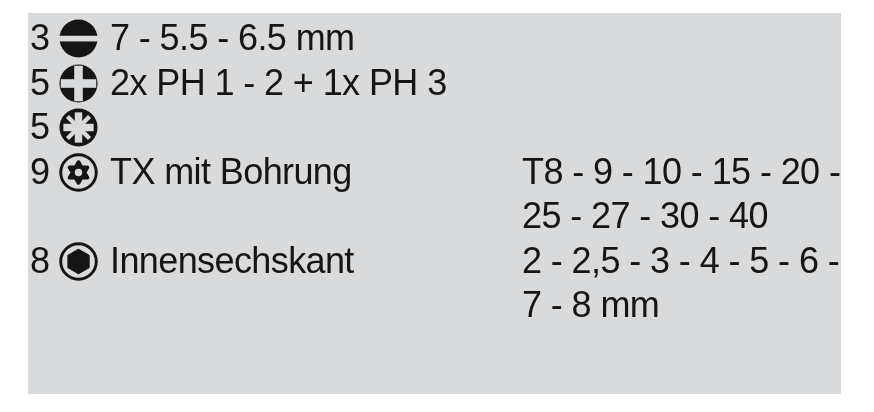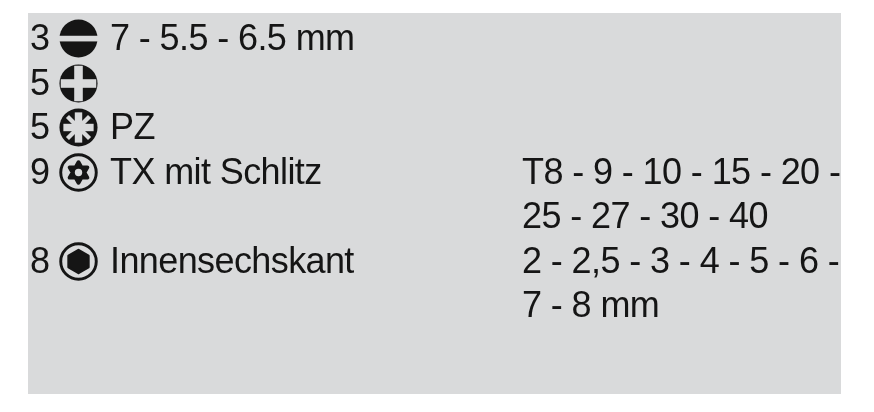--- a/index.html
+++ b/index.html
@@ -67,44 +67,44 @@
         </div>
         <div class="row">
           <div class="cell qty">5</div>
           <div class="cell icon-cell">
             <svg viewBox="0 0 42 42">
     <circle class="ink" cx="21" cy="21" r="19.5"></circle>
     <rect class="cut" x="2.8" y="16.6" width="36.4" height="8.8"></rect>
     <rect class="cut" x="16.6" y="2.8" width="8.8" height="36.4"></rect>
   </svg>
           </div>
+          <div class="cell value">2x PH 1 - 2 + 1x PH 3</div>
         </div>
         <div class="row">
           <div class="cell qty">5</div>
           <div class="cell icon-cell">
             <svg viewBox="0 0 42 42">
     <circle class="ink" cx="21" cy="21" r="19.5"></circle>
     <rect class="cut" x="5" y="18.8" width="32" height="4.4" transform="rotate(45 21 21)"></rect>
     <rect class="cut" x="5" y="18.8" width="32" height="4.4" transform="rotate(-45 21 21)"></rect>
     <rect class="cut" x="5.5" y="17.2" width="31" height="7.6"></rect>
     <rect class="cut" x="17.2" y="5.5" width="7.6" height="31"></rect>
   </svg>
           </div>
-          <div class="cell label">PZ</div>
         </div>
         <div class="row">
           <div class="cell qty">9</div>
           <div class="cell icon-cell">
             <svg viewBox="0 0 42 42">
     <circle class="ring" cx="21" cy="21" r="18.2"></circle>
     <polygon class="lobe" points="21,10.5 24,15.8 30.1,15.75 27,21 30.1,26.25 24,26.2 21,31.5 18,26.2 11.9,26.25 15,21 11.9,15.75 18,15.8"></polygon>
     <circle class="cut" cx="21" cy="21" r="3.8"></circle>
   </svg>
           </div>
-          <div class="cell label">TX mit Schlitz</div>
+          <div class="cell label">TX mit Bohrung</div>
           <div class="cell value">T8 - 9 - 10 - 15 - 20 -
 25 - 27 - 30 - 40</div>
         </div>
         <div class="row">
           <div class="cell qty">8</div>
           <div class="cell icon-cell">
             <svg viewBox="0 0 42 42">
     <circle class="ring" cx="21" cy="21" r="18.2"></circle>
     <polygon class="hexa" points="21,9.2 31.2,15.1 31.2,26.9 21,32.8 10.8,26.9 10.8,15.1"></polygon>
   </svg>

